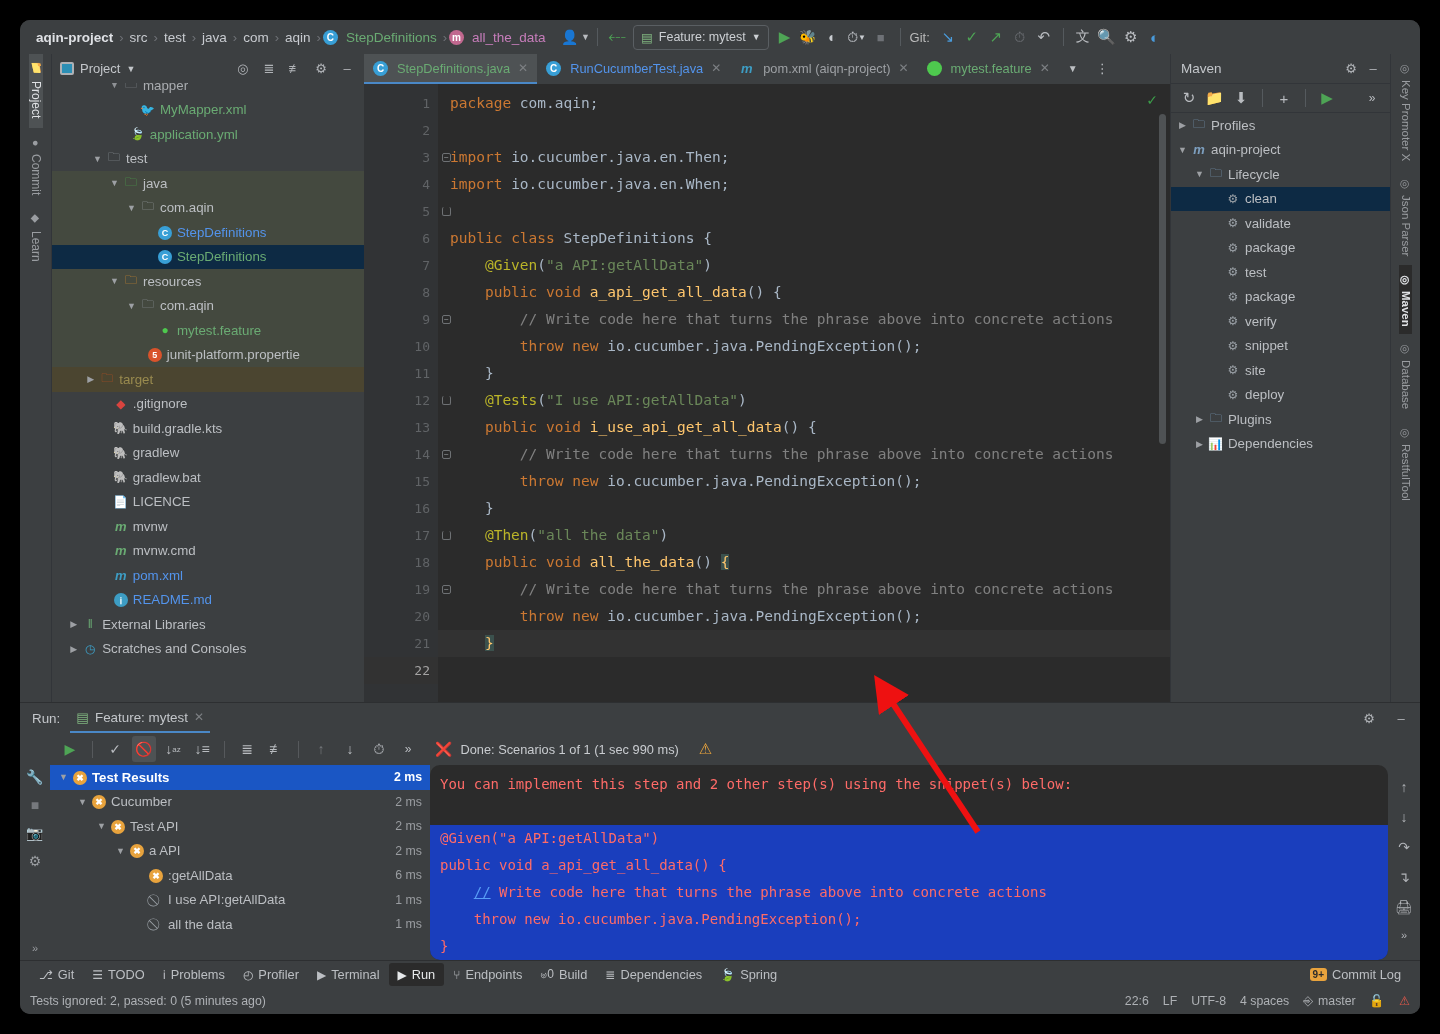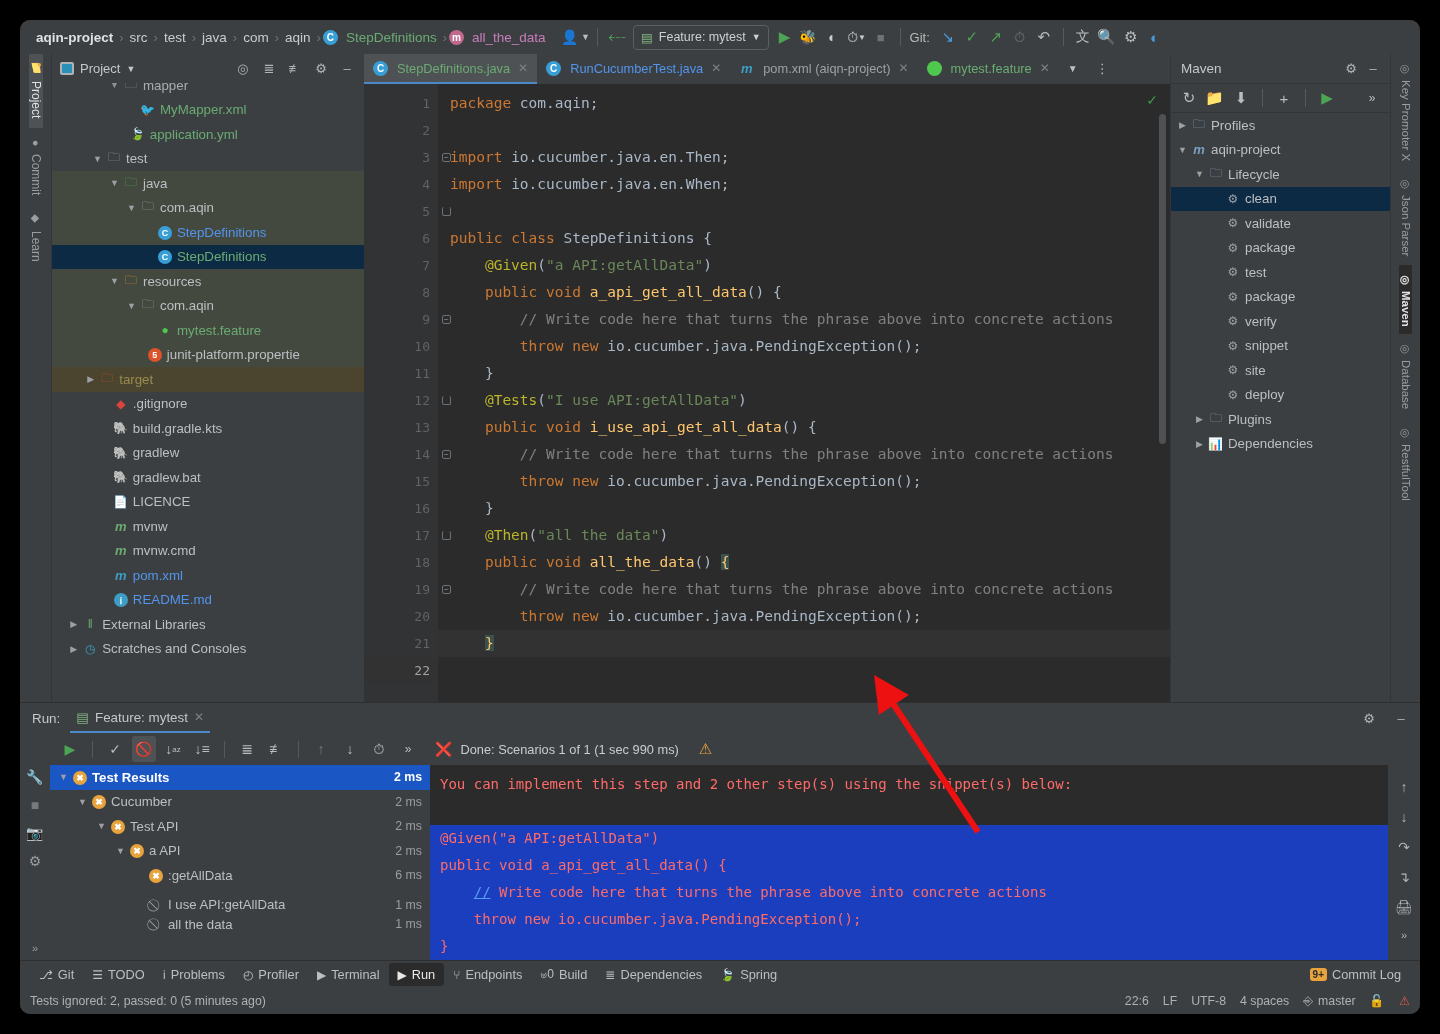--- a/index.html
+++ b/index.html
@@ -203,21 +203,21 @@
   .run-status { display: flex; align-items: center; gap: 8px; font-size: 12.8px; color: #c9ccd0; margin-left: 10px;}
   .run-split { flex: 1; display: flex; min-height: 0; }
   .results {
     width: 380px; flex: 0 0 380px; background: #3c3f41; font-size: 13.2px;
     color: #bcbfc3; overflow: hidden;
   }
   .rrow { height: 24.5px; display: flex; align-items: center; padding-right: 8px; white-space: nowrap;}
   .rrow.sel { background: #1a56c4; color: #fff; font-weight: bold; }
   .rrow .dur { margin-left: auto; font-size: 12.3px; color: #9a9da1;}
   .rrow.sel .dur { color: #fff; }
-  .console { flex: 1; background: #2b2b2b; font-family: "DejaVu Sans Mono", monospace; font-size: 14px; color: #ff6b68; padding: 6px 0 0 10px; overflow: hidden; min-width: 0;}
+  .console { flex: 1; background: #2b2b2b; font-family: "DejaVu Sans Mono", monospace; font-size: 14px; color: #ff6b68; padding: 6px 0 0 10px; overflow: hidden; min-width: 0; border-radius: 10px;}
   .console .hl { background: #1a3ebd; display: block; }
   .console .ln { height: 27px; line-height: 27px; white-space: pre; }
   .console .ulink { color: #589df6; text-decoration: underline; }
   .console-icons { width: 32px; flex: 0 0 32px; background: #3c3f41; display: flex; flex-direction: column; align-items: center; gap: 14px; padding-top: 14px; color: #b0b3b7; font-size: 14px;}
 
   
   .toolbar-bottom {
     height: 28px; flex: 0 0 28px; background: #3c3f41; display: flex;
     align-items: center; padding: 0 10px; gap: 0px; font-size: 12.8px; color: #bcbfc3;
     border-top: 1px solid #2d2f31;
@@ -713,21 +713,21 @@
                 <span class="tic"><span style="display:inline-flex;align-items:center;justify-content:center;width:14px;height:14px;border-radius:50%;background:#e8a33d;color:#fff;font-size:9px;font-weight:bold;">✖</span></span>
                 <span>a API</span>
                 <span class="dur">2 ms</span>
               </div>
               <div class="rrow" style="padding-left: 82px;">
                 <span class="arrow"></span>
                 <span class="tic"><span style="display:inline-flex;align-items:center;justify-content:center;width:14px;height:14px;border-radius:50%;background:#e8a33d;color:#fff;font-size:9px;font-weight:bold;">✖</span></span>
                 <span>:getAllData</span>
                 <span class="dur">6 ms</span>
               </div>
-              <div class="rrow" style="padding-left: 82px; align-items: flex-end;">
+              <div class="rrow" style="padding-left: 82px;">
                 <span class="arrow"></span>
                 <span class="tic" style="color:#9aa0a6;">⃠</span>
                 <span>I use API:getAllData</span>
                 <span class="dur">1 ms</span>
               </div>
               <div class="rrow" style="padding-left: 82px;">
                 <span class="arrow"></span>
                 <span class="tic" style="color:#9aa0a6;">⃠</span>
                 <span>all the data</span>
                 <span class="dur">1 ms</span>

